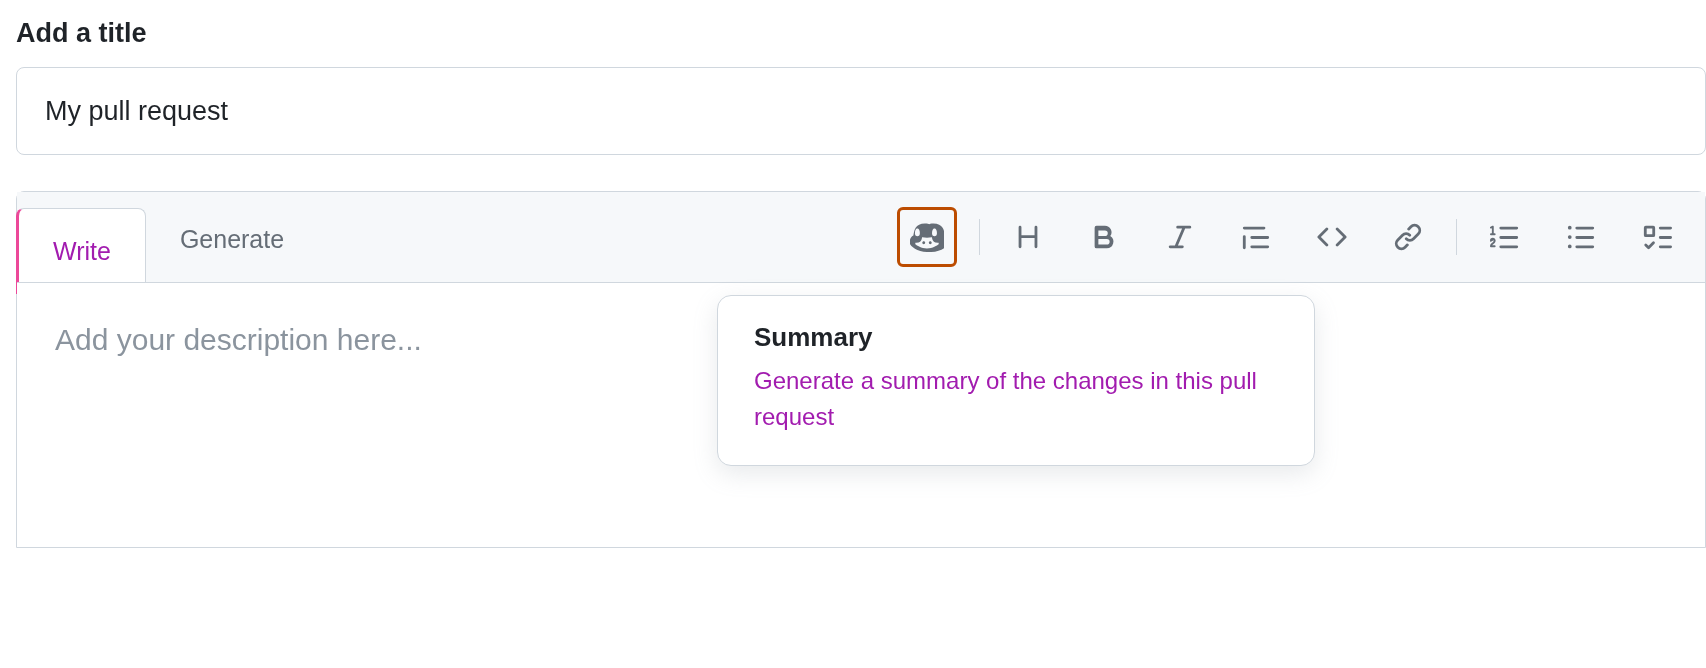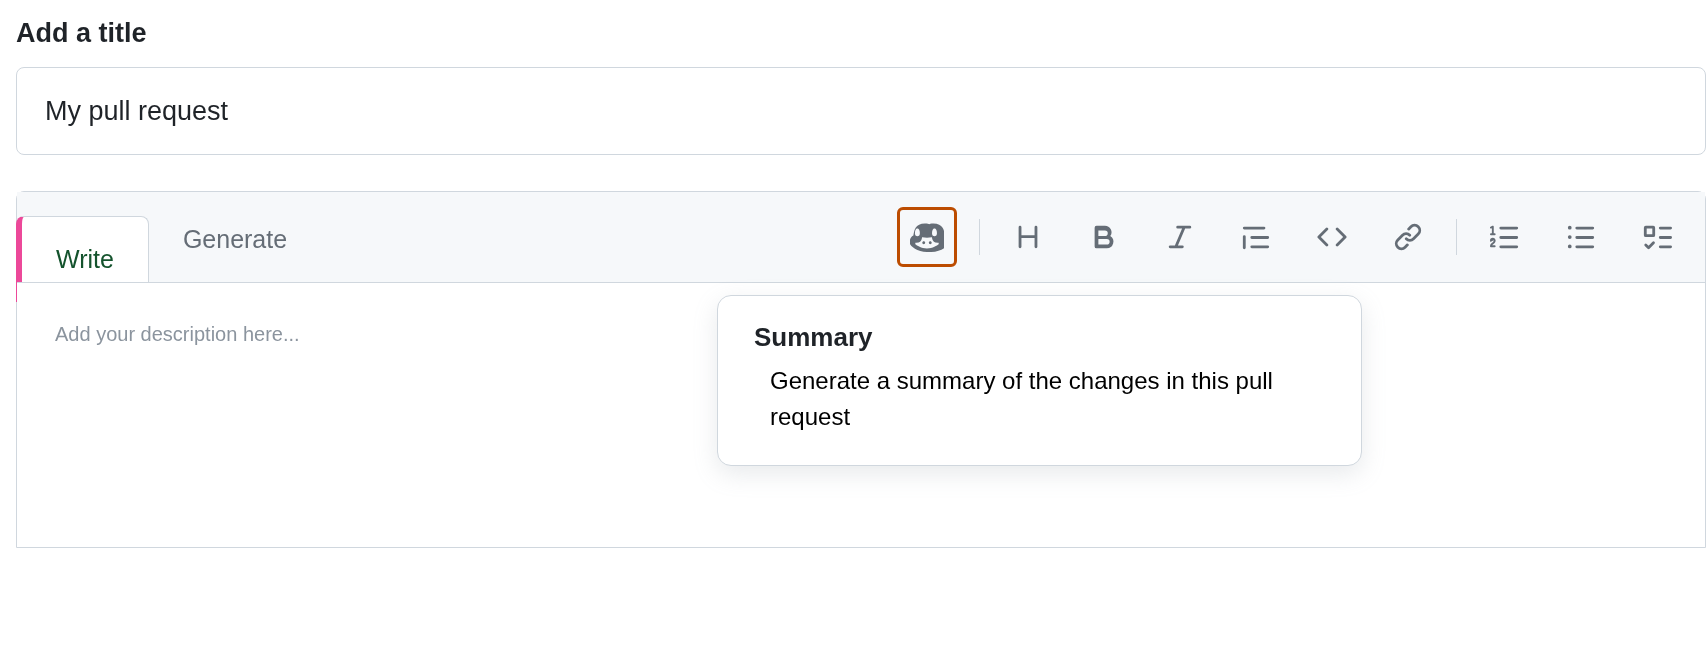--- a/index.html
+++ b/index.html
@@ -52,28 +52,28 @@
       font-size: 25px;
       padding: 28px 34px;
       cursor: pointer;
       color: #656d76;
       background: transparent;
       border: none;
       font-family: inherit;
     }
     .tab.active {
       background: #ffffff;
-      color: #14532d;
+      color: #a21caf;
       border-top: 1px solid #d0d7de;
       border-right: 1px solid #d0d7de;
-      border-left: 6px solid #ec4899;
+      border-left: 3px solid #ec4899;
       border-top-left-radius: 8px;
       border-top-right-radius: 8px;
       position: relative;
-      top: 19px;
+      top: 11px;
       margin-left: -1px;
       margin-bottom: -1px;
     }
     .tool-icons {
       display: flex;
       align-items: center;
       margin-left: auto;
       padding-right: 10px;
       gap: 0;
     }
@@ -108,49 +108,48 @@
       position: relative;
       background: #ffffff;
       min-height: 260px;
       border-top: 1px solid #d0d7de;
     }
     .desc-textarea {
       width: 100%;
       min-height: 260px;
       border: none;
       resize: none;
-      font-size: 20px;
+      font-size: 30px;
       padding: 40px 38px;
       font-family: inherit;
       color: #c2410c;
       background: transparent;
     }
     .desc-textarea::placeholder { color: #8b949e; }
     .popover {
       position: absolute;
       left: 700px;
       top: 12px;
-      width: 645px;
+      width: 598px;
       background: #ffffff;
       border: 1px solid #d0d7de;
       border-radius: 14px;
       box-shadow: 0 8px 24px rgba(140,149,159,0.2);
       padding: 26px 36px 30px 36px;
     }
     .popover-title {
       font-size: 26px;
       font-weight: 600;
       color: #1f2328;
       margin-bottom: 10px;
     }
     .popover-desc {
       font-size: 24px;
-      color: #000000;
+      color: #a21caf;
       line-height: 1.5;
-      margin-left: 16px;
     }
   </style>
 </head>
 <body>
 
 <div class="container">
   <div class="section-label">Add a title</div>
   <input type="text" class="title-input" value="My pull request" style="">
 
   <div class="desc-section">

